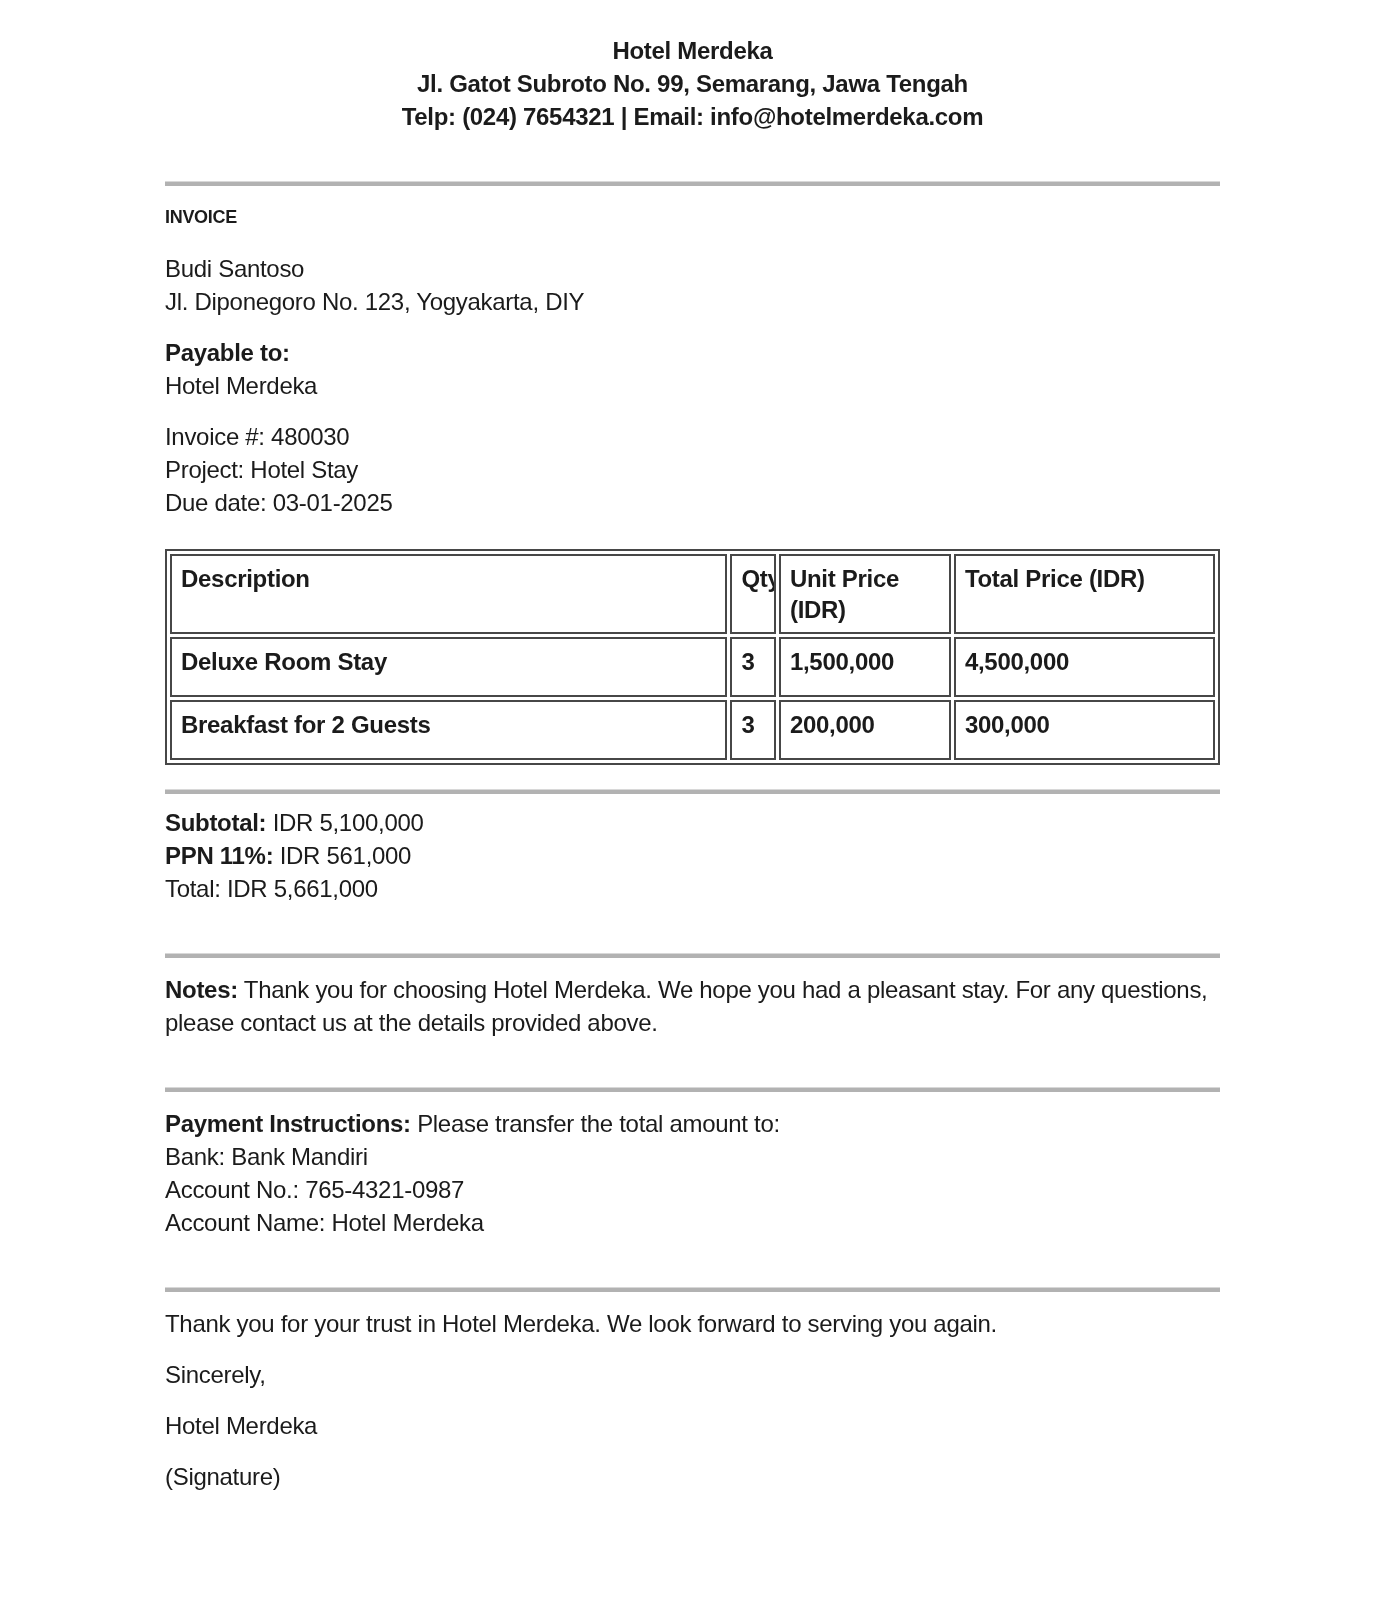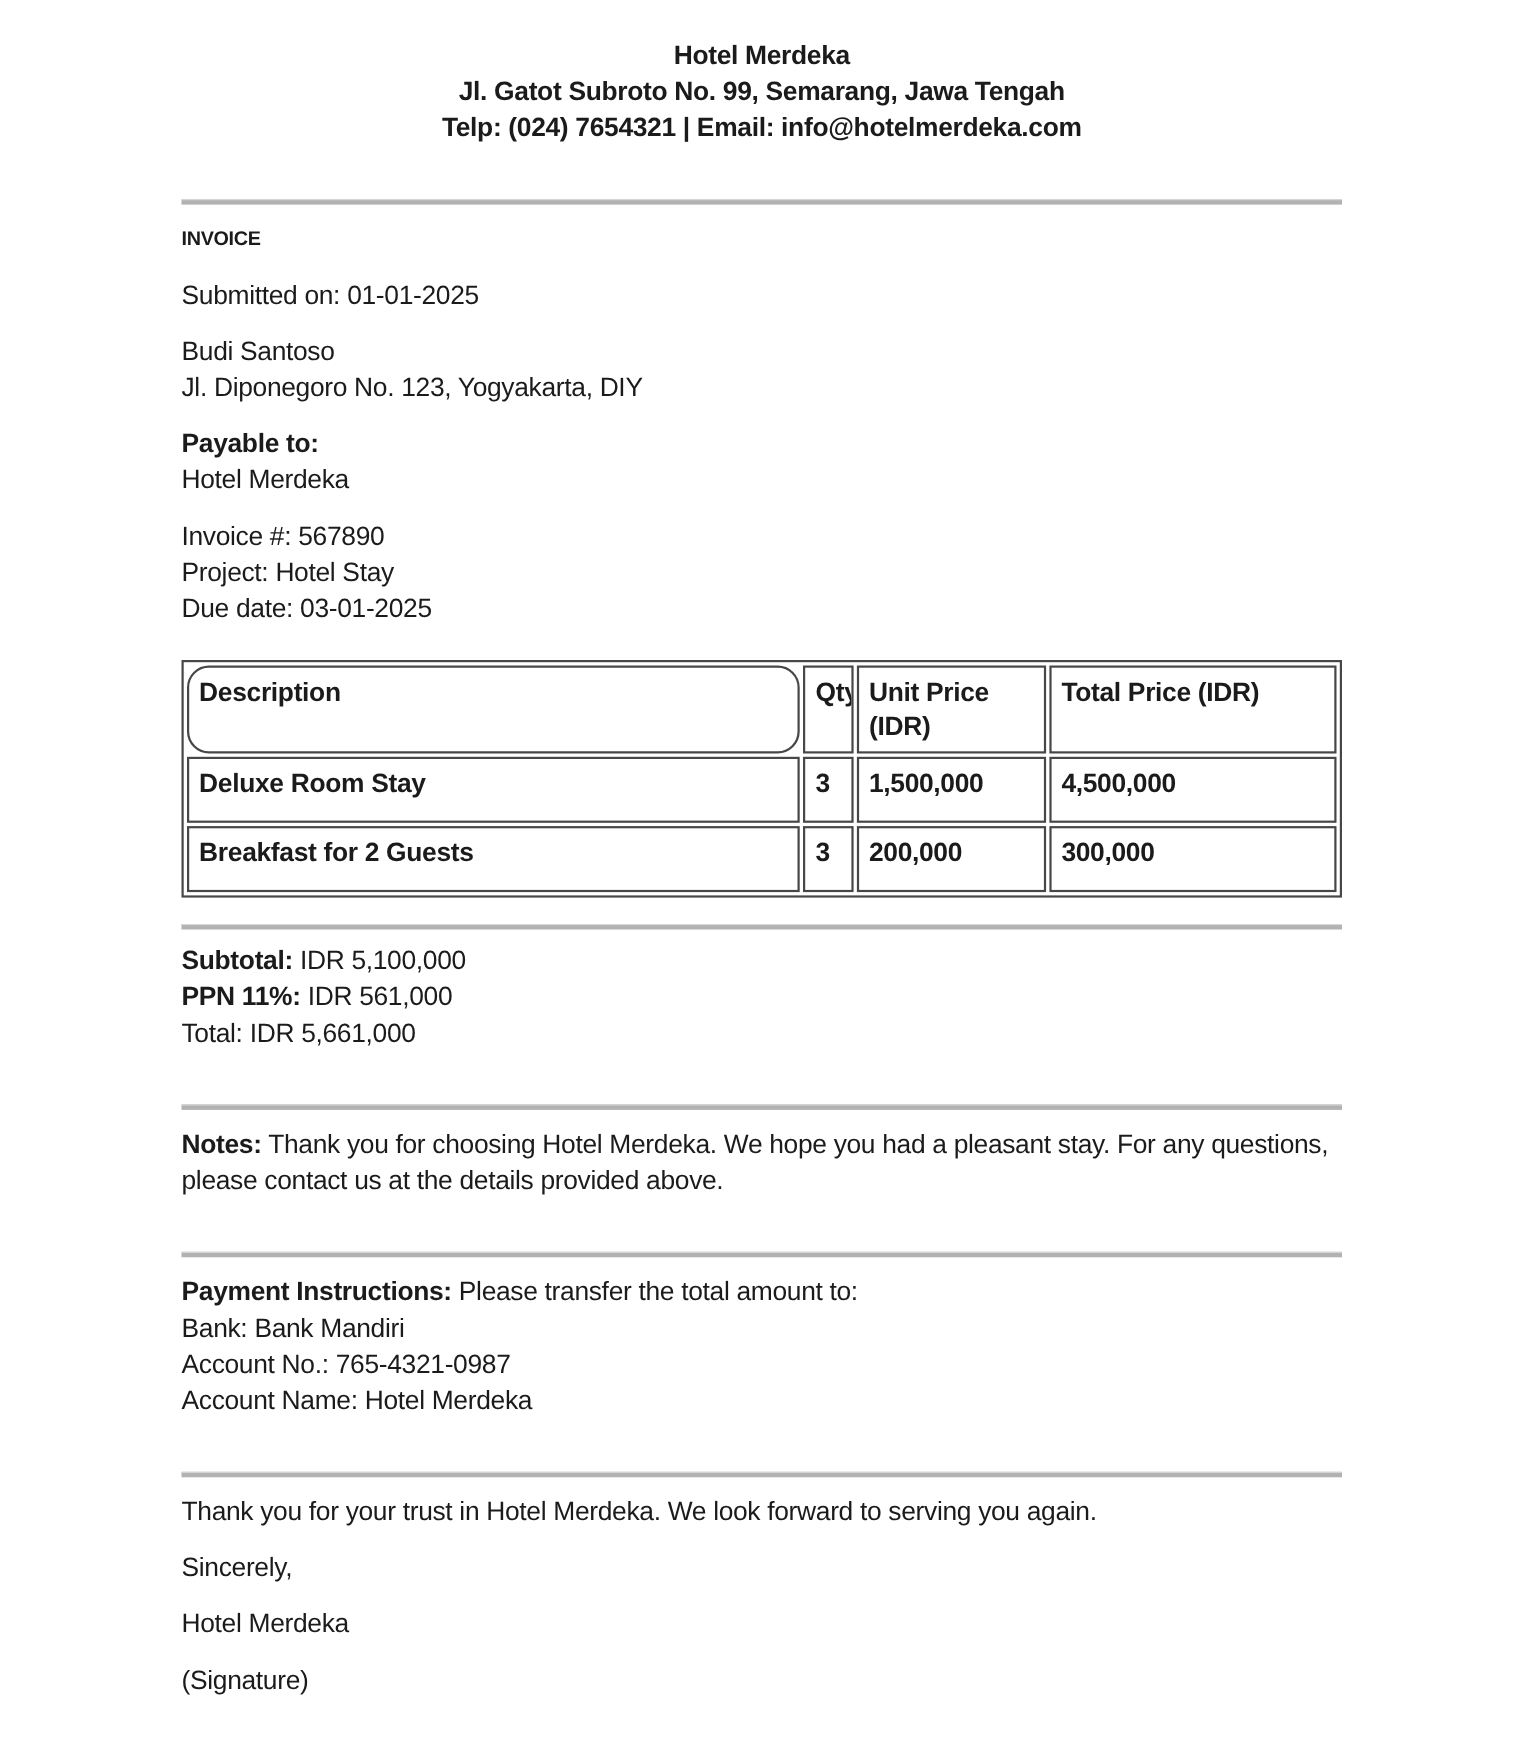--- a/index.html
+++ b/index.html
@@ -47,54 +47,53 @@
     border: 2px solid #474747;
     vertical-align: top;
     text-align: left;
     padding: 7px 9px;
     font-size: 24px;
     line-height: 31px;
     overflow: hidden;
   }
   table.items th { height: 66px; font-weight: bold; }
   table.items td { height: 60px; font-weight: bold; }
-  .col-desc  { width: 53.8%; border-radius: 20px; }
+  .col-desc  { width: 53.8%; }
   .col-qty   { width: 4.4%; }
   .col-unit  { width: 16.6%; }
   .col-total { width: 25.2%; }
 </style>
 </head>
 <body>
 
 <div>
 
   <div class="doc-header">
     <p class="center bold">Hotel Merdeka</p>
     <p class="center bold">Jl. Gatot Subroto No. 99, Semarang, Jawa Tengah</p>
     <p class="center bold">Telp: (024) 7654321 | Email: info@hotelmerdeka.com</p>
   </div>
 
   <hr class="rule">
 
   <h1 class="doc-title">INVOICE</h1>
 
-  <p class="para"><span>Submitted on:</span> <span>01-01-2025</span></p>
 
   <div class="para">
     <div class="line">Budi Santoso</div>
     <div class="line">Jl. Diponegoro No. 123, Yogyakarta, DIY</div>
   </div>
 
   <div class="para">
     <div class="line"><strong>Payable to:</strong></div>
     <div class="line">Hotel Merdeka</div>
   </div>
 
   <div class="para">
-    <div class="line"><span>Invoice #:</span> <span>567890</span></div>
+    <div class="line"><span>Invoice #:</span> <span>480030</span></div>
     <div class="line"><span>Project:</span> <span>Hotel Stay</span></div>
     <div class="line"><span>Due date:</span> <span>03-01-2025</span></div>
   </div>
 
   <table class="items">
     <thead>
       <tr>
         <th class="col-desc">Description</th>
         <th class="col-qty">Qty</th>
         <th class="col-unit">Unit Price (IDR)</th>

